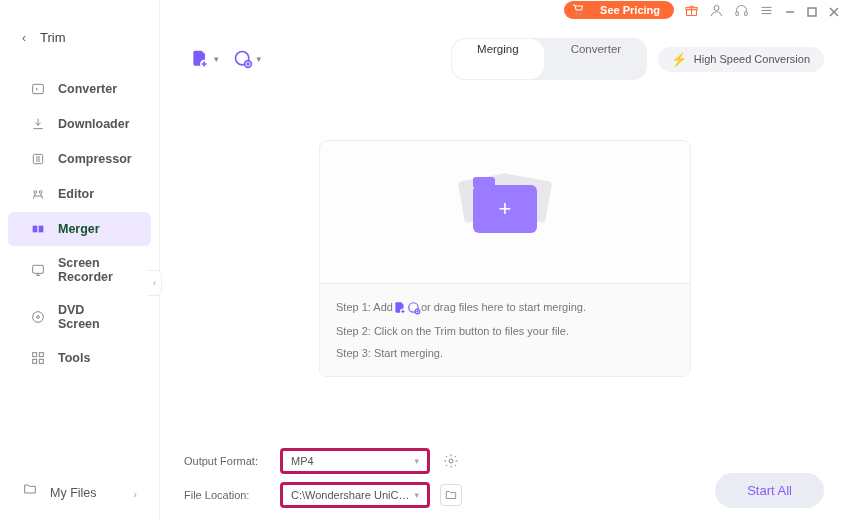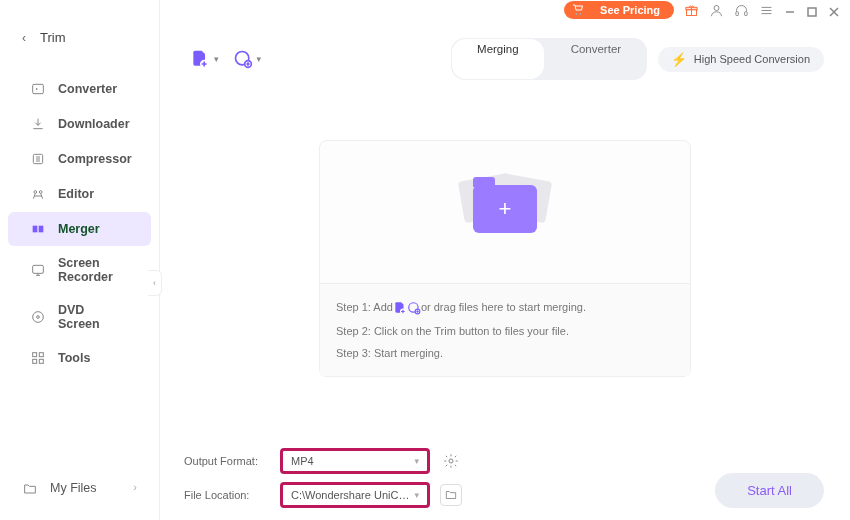--- a/index.html
+++ b/index.html
@@ -14,21 +14,21 @@
   
   .sidebar { position: absolute; left: 0; top: 0; width: 160px; height: 520px; background: #fff; border-right: 1px solid #eee; padding-top: 20px; }
   .sidebar-home { display: flex; align-items: center; gap: 14px; padding: 10px 22px; font-size: 13px; color: #444; cursor: pointer; }
   .back-chev { font-size: 12px; color: #666; }
   .sidebar-item { display: flex; align-items: center; gap: 12px; padding: 9px 22px; font-size: 12.5px; color: #555; cursor: pointer; margin: 1px 8px; border-radius: 6px; font-weight: bold; }
   .sidebar-item.active { background: #ede8ff; color: #14532d; }
   .sidebar-item .icn { width: 16px; height: 16px; display: flex; align-items: center; justify-content: center; }
   .icn svg { width: 16px; height: 16px; }
   .sidebar-item.active .icn svg { fill: #7b5cff; stroke: #7b5cff; }
   
-  .sidebar-bottom { position: absolute; bottom: 12px; left: 0; width: 100%; display: flex; align-items: flex-start; gap: 12px; padding: 8px 22px; font-size: 12.5px; color: #555; cursor: pointer; }
+  .sidebar-bottom { position: absolute; bottom: 12px; left: 0; width: 100%; display: flex; align-items: flex-end; gap: 12px; padding: 8px 22px; font-size: 12.5px; color: #555; cursor: pointer; }
   .sidebar-bottom .chev-right { margin-left: auto; color: #aaa; font-size: 11px; }
   
   .collapse-handle { position: absolute; left: 148px; top: 270px; width: 14px; height: 26px; background: #fff; border: 1px solid #eee; border-left: none; border-radius: 0 6px 6px 0; display: flex; align-items: center; justify-content: center; font-size: 9px; color: #999; cursor: pointer; }
   
   .main { position: absolute; left: 160px; top: 30px; right: 0; bottom: 0; padding: 8px 26px 12px 26px; }
   
   .toolbar { display: flex; align-items: center; gap: 6px; margin-bottom: 14px; }
   .toolbar-btn { display: flex; align-items: center; gap: 2px; cursor: pointer; padding: 4px; }
   .toolbar-btn svg { width: 20px; height: 20px; }
   .dd-caret { font-size: 9px; color: #888; margin-left: 2px; }

